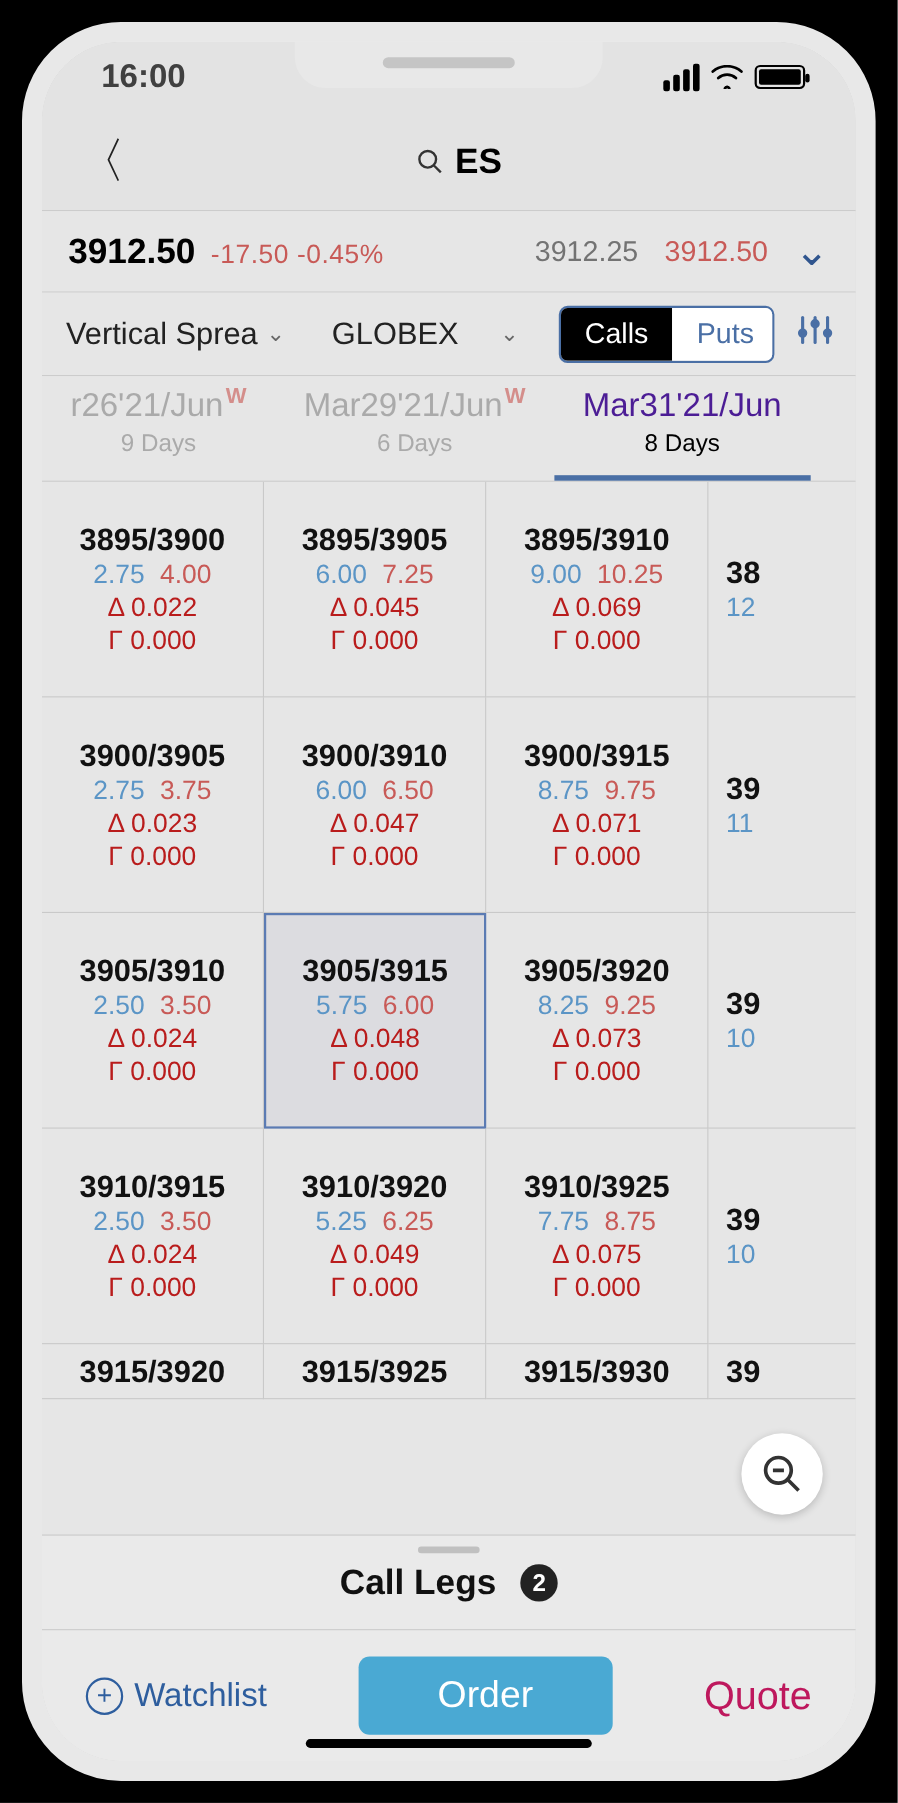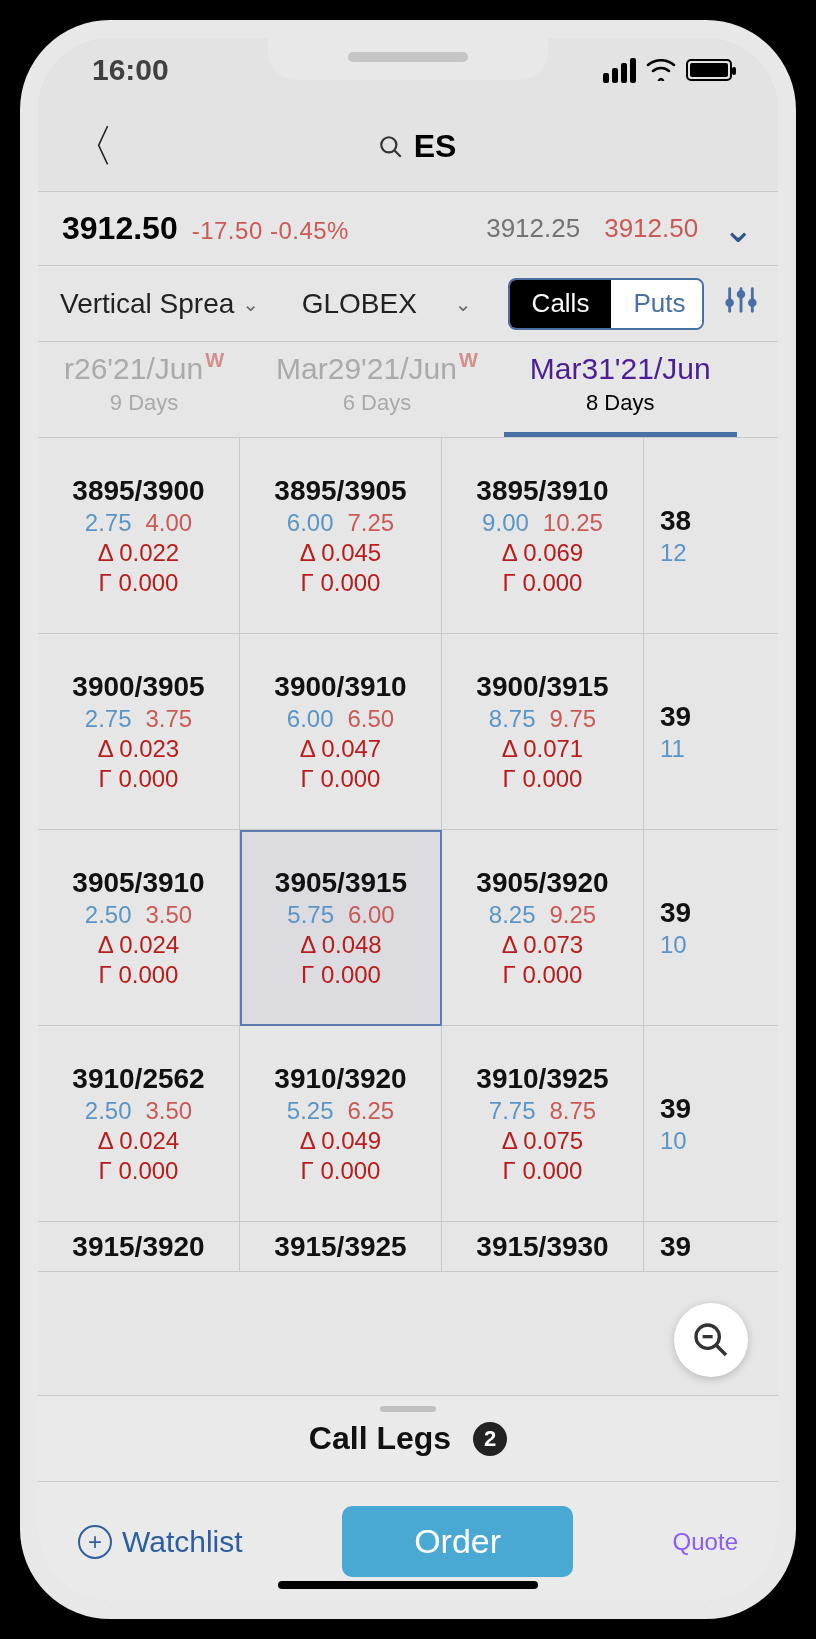--- a/index.html
+++ b/index.html
@@ -87,21 +87,21 @@
   .legs { height:86px; display:flex; align-items:center; justify-content:center; gap:22px; border-top:1px solid #c9c9c9; background:#eaeaea; position:relative; }
   .legs .handle { position:absolute; top:10px; left:50%; transform:translateX(-50%); width:56px; height:6px; background:#c0c0c0; border-radius:3px; }
   .legs .txt { font-size:32px; font-weight:700; color:#111; }
   .legs .badge { width:34px; height:34px; border-radius:50%; background:#222; color:#fff; display:flex; align-items:center; justify-content:center; font-size:22px; font-weight:700; }
 
   
   .actions { height:120px; display:flex; align-items:center; justify-content:space-between; padding:0 40px; border-top:1px solid #c9c9c9; background:#eaeaea; }
   .watchlist { display:flex; align-items:center; gap:10px; color:#2e5e9e; font-size:30px; font-weight:500; }
   .circle-plus { width:34px;height:34px;border:2.5px solid #2e5e9e;border-radius:50%;display:flex;align-items:center;justify-content:center;font-size:24px;color:#2e5e9e; }
   .order-btn { background:#4aa9d3; color:#fff; font-size:34px; font-weight:500; padding:16px 72px; border-radius:10px; }
-  .quote-lnk { color:#8b5cf6; font-size:24px; font-weight:500; }
+  .quote-lnk { color:#be185d; font-size:36px; font-weight:500; }
 
   .home-ind { position:absolute; bottom:12px; left:50%; transform:translateX(-50%); width:260px; height:8px; background:#000; border-radius:4px; }
 </style>
 </head>
 <body>
 
 <div class="phone">
   <div class="notch"></div>
   <div class="screen">
 
@@ -289,21 +289,21 @@
           </div>
           <div class="cell cut">
             <div class="strikes">39</div>
             <div class="ba">
               <span class="b">10</span>
             </div>
           </div>
         </div>
         <div class="grid-row">
           <div class="cell">
-            <div class="strikes">3910/2562</div>
+            <div class="strikes">3910/3915</div>
             <div class="ba">
               <span class="b">2.50</span>
               <span class="a">3.50</span>
             </div>
             <div class="grk">Δ 0.024</div>
             <div class="grk">Γ 0.000</div>
           </div>
           <div class="cell">
             <div class="strikes">3910/3920</div>
             <div class="ba">

